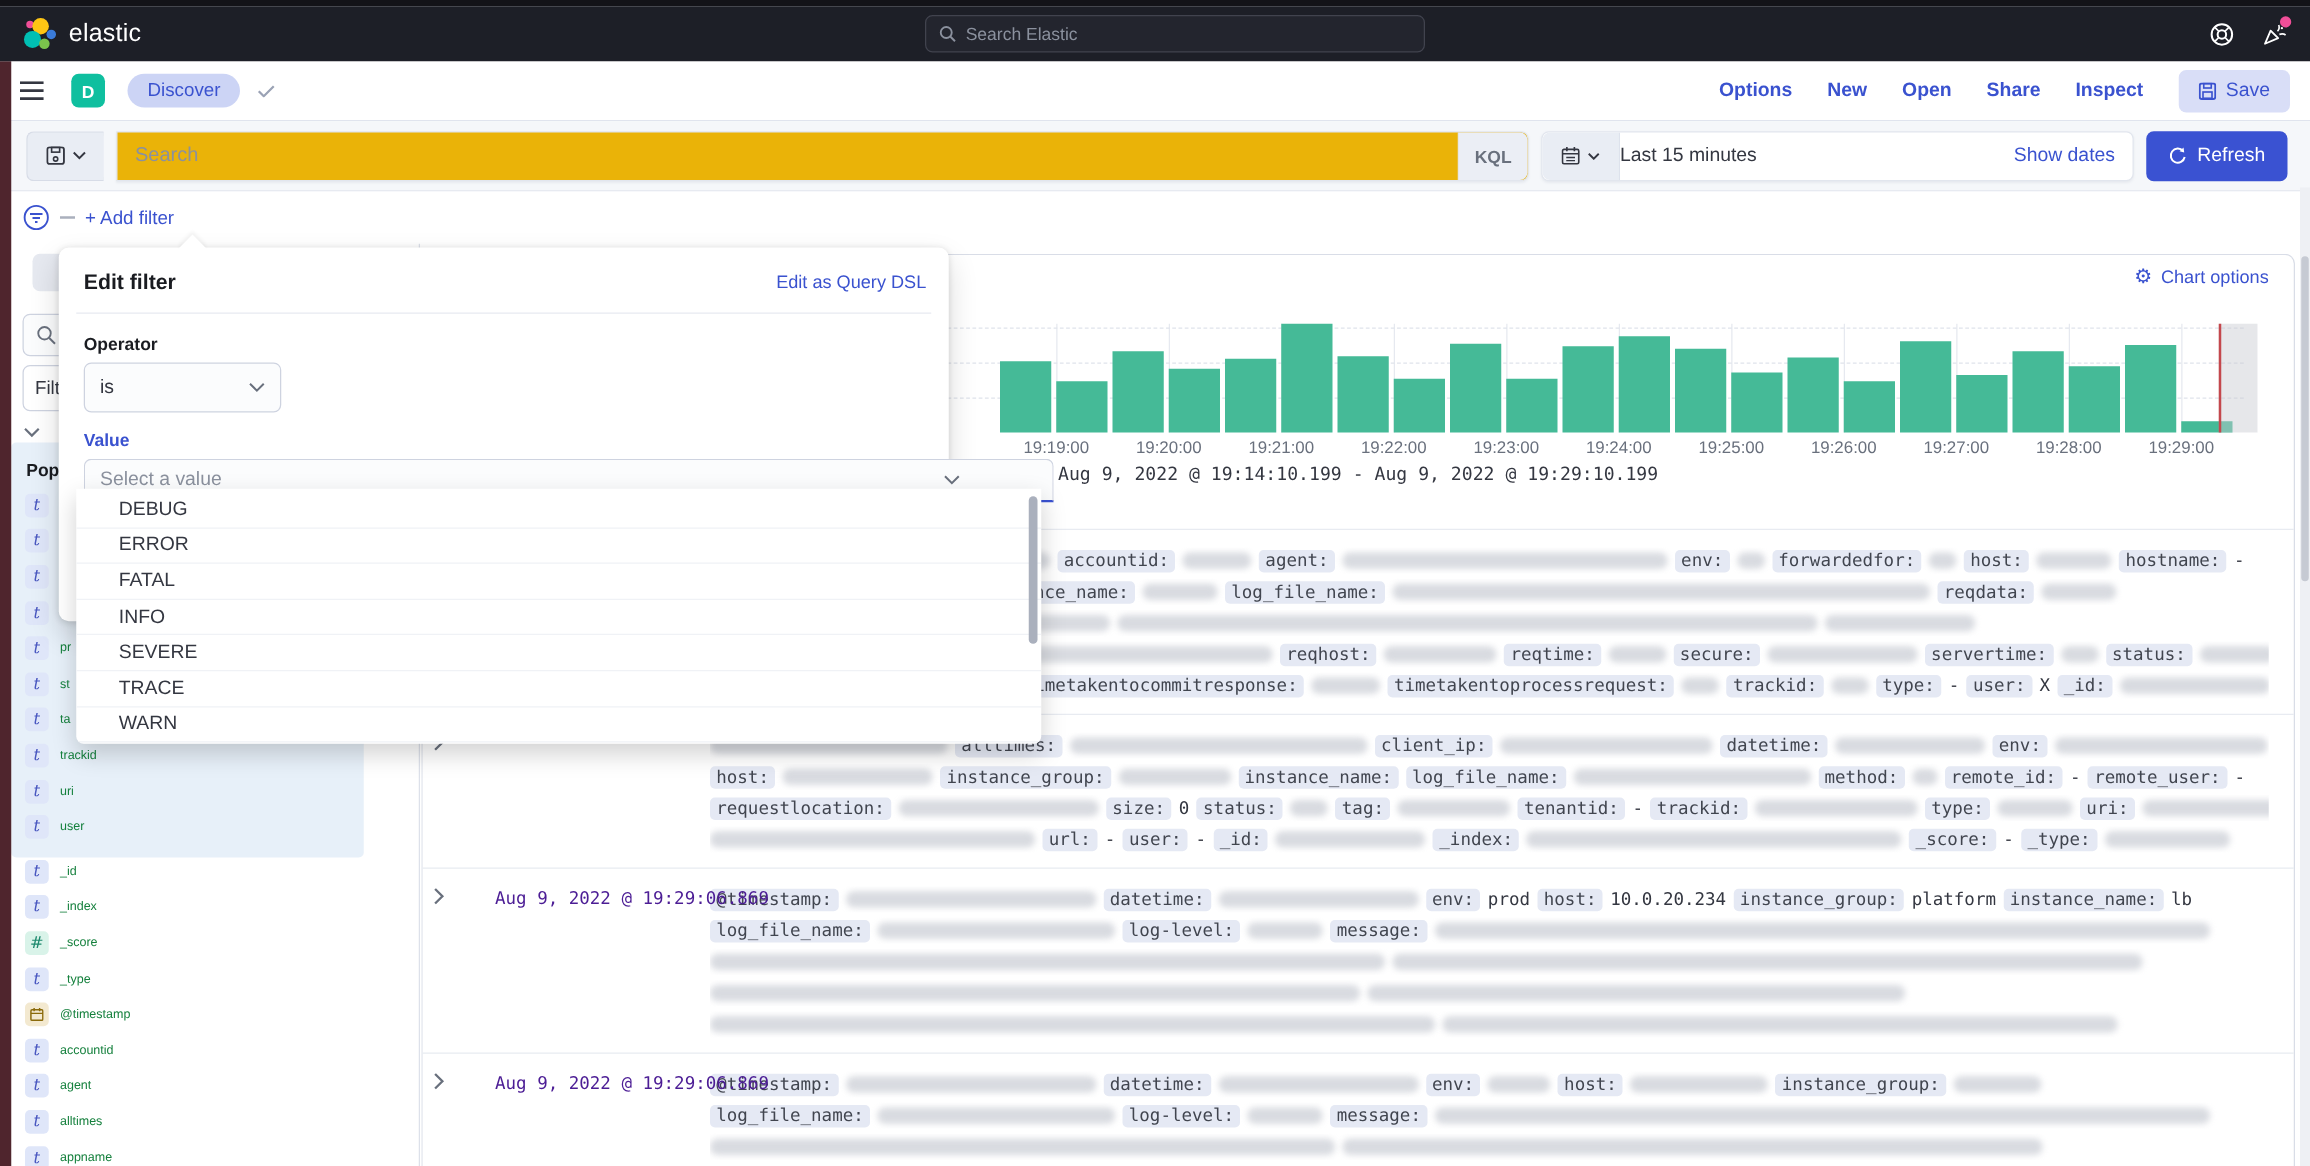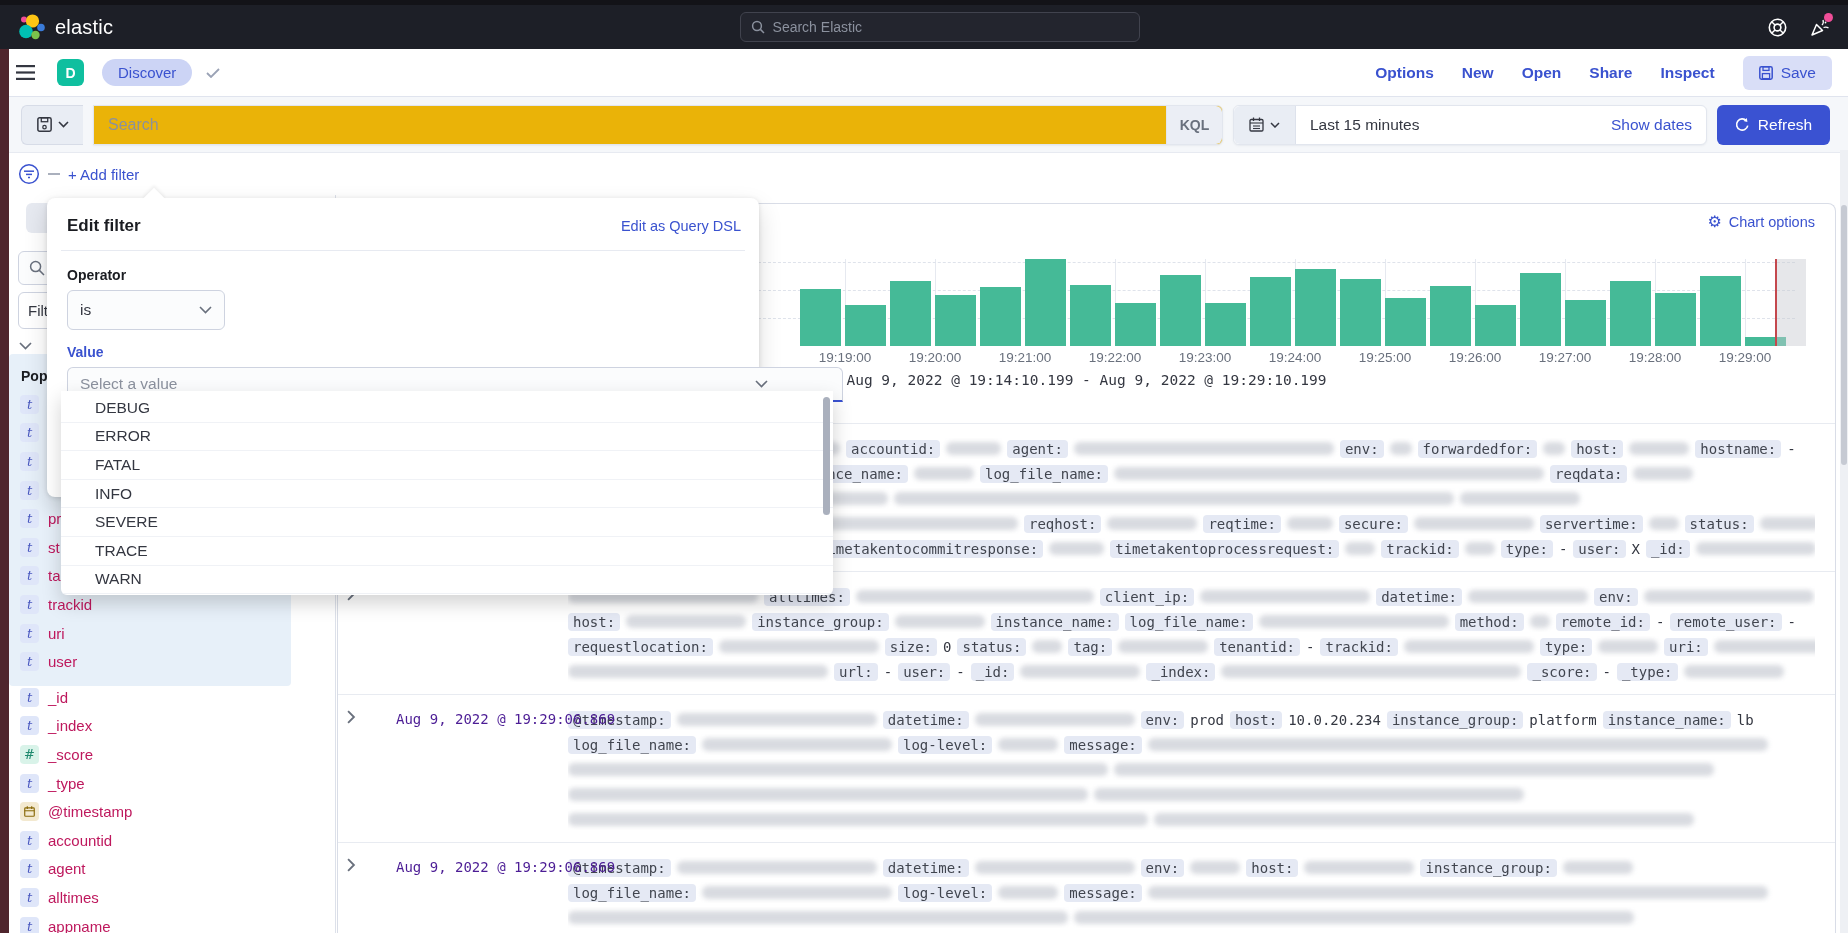--- a/index.html
+++ b/index.html
@@ -41,21 +41,21 @@
   .qinput { flex:1; height:40px; background:#eab308; border:1px solid #e2e6ee; border-radius:0 6px 6px 0;
     display:flex; align-items:center; box-shadow:0 1px 2px rgba(120,130,150,.1);}
   .qinput input { flex:1; border:none; outline:none; font-size:16px; padding:0 14px; color:#343741; background:transparent;}
   .qinput input::placeholder { color:#8b919e; }
   .kql { width:56px; height:100%; background:#ebeef5; border-left:1px solid #e2e6ee; border-radius:0 6px 6px 0;
     display:flex; align-items:center; justify-content:center; font-size:14px; font-weight:bold; color:#69707d; cursor:pointer;}
   .datepicker { width:474px; height:40px; background:#fff; border:1px solid #e2e6ee; border-radius:6px;
     display:flex; align-items:center; box-shadow:0 1px 2px rgba(120,130,150,.1);}
   .dp-cal { width:62px; height:100%; background:#e9edf4; border-radius:6px 0 0 6px; display:flex;
     align-items:center; justify-content:center; gap:6px; cursor:pointer; border-right:1px solid #dde2ec;}
-  .dp-range { flex:1; font-size:15.5px; color:#343741; padding-left:14px; cursor:pointer;}
+  .dp-range { flex:1; font-size:15.5px; color:#343741; cursor:pointer;}
   .dp-show { font-size:15.5px; color:#3a52cf; padding-right:14px; cursor:pointer;}
   .refresh-btn { width:113px; height:40px; background:#3a52d2; border:none; border-radius:6px; color:#fff;
     font-size:15.5px; display:flex; align-items:center; justify-content:center; gap:8px; cursor:pointer;}
 
   
   #filterrow { position:absolute; left:0; top:153px; width:1848px; height:42px; display:flex;
     align-items:center; padding-left:18px; gap:8px; background:#fff; z-index:3;}
   .dash { width:12px; height:2px; background:#aab0bd;}
   .addfilter { color:#3a52cf; font-size:15px; cursor:pointer;}
 
@@ -70,21 +70,21 @@
     background:#fff; white-space:nowrap; overflow:hidden; cursor:pointer;}
   .sb-chevron { position:absolute; left:10px; top:147px;}
   .popular-block { position:absolute; left:0; top:159px; width:282px; background:#e7f0f9; border-radius:4px; padding:14px 0 10px 0;}
   .popular-title { font-size:14px; font-weight:bold; color:#1a1c21; padding-left:12px; margin-bottom:6px;}
   .f-row { display:flex; align-items:center; gap:9px; height:28.6px; padding-left:11px; cursor:pointer; white-space:nowrap;}
   .f-badge { width:19px; height:19px; border-radius:4px; display:flex; align-items:center; justify-content:center;
     font-size:13px; flex:0 0 19px;}
   .f-badge.t { background:#dfe6f9; color:#4a58c0; font-family:"DejaVu Serif", serif; font-style:italic;}
   .f-badge.num { background:#d9f3e9; color:#1e8a6e; font-family:"DejaVu Serif", serif; font-style:italic;}
   .f-badge.date { background:#f3e9d0; color:#8a6a0a;}
-  .f-name { font-size:15px; color:#be185d;}
+  .f-name { font-size:10px; color:#15803d;}
   #sb-fields { position:absolute; left:0; top:488px; width:300px;}
 
   
   #panel { position:absolute; left:337px; top:203px; width:1499px; height:730px; background:#fff;
     border:1px solid #d9dde7; border-bottom:none; border-radius:8px 8px 0 0; z-index:1;}
   .chart-wrap { position:relative; width:100%; height:200px;}
   .chart-opts { position:absolute; right:20px; top:10px; color:#3a52cf; font-size:14.5px; display:flex;
     align-items:center; gap:7px; cursor:pointer;}
   .gear { font-size:16px; line-height:1;}
   .vgrid { position:absolute; top:55px; height:87px; width:1px; background:#e6e9f0;}

